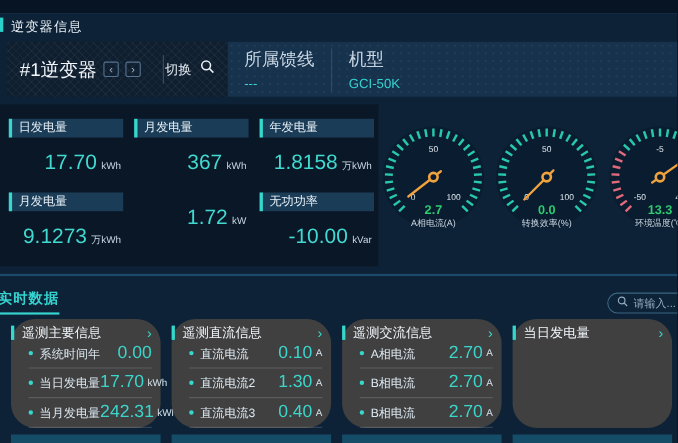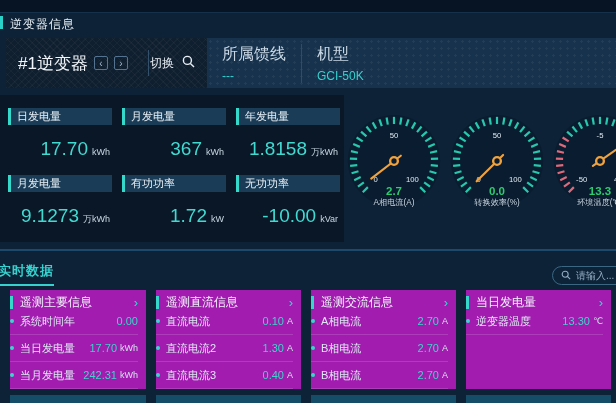--- a/index.html
+++ b/index.html
@@ -49,33 +49,33 @@
   
   .section-divider { position:absolute; top:249px; left:0; right:0; height:2px; background:#1d4a6a; }
   .rt-title { position:absolute; top:262px; left:-2px; color:#35d2cf; font-size:13px; font-weight:bold;
     padding-bottom:4px; border-bottom:2px solid #35d2cf; letter-spacing:1px; }
   .search-pill { position:absolute; top:266px; left:552px; width:90px; height:19px; border:1px solid #3c6783;
     border-radius:10px; background:rgba(12,36,58,0.5); display:flex; align-items:center; gap:5px; padding:0 8px;
     color:#93abc0; font-size:10px; cursor:text; }
 
   .panels { position:absolute; top:290px; left:10px; display:flex; gap:10px; }
   .panels2 { position:absolute; top:395px; left:10px; display:flex; gap:10px; }
-  .panel { width:145px; height:99px; background:#a21caf; }
+  .panel { width:145px; height:99px; background:#404040;border-radius:22px; }
   .panel:first-child { width:136px; }
   .panel-sliver { width:145px; height:12px; background:#154d68; }
   .panel-sliver:first-child { width:136px; }
   .panel-header { display:flex; align-items:center; height:16px; padding-top:9px; }
   .panel-accent { width:3px; height:13px; background:#36d8cc; }
   .panel-title { color:#f0f5fa; font-size:12px; margin-left:7px; white-space:nowrap; }
   .panel-arrow { margin-left:auto; margin-right:8px; color:#36d8cc; font-size:13px; line-height:13px; cursor:pointer; }
-  .panel-rows { padding:2px 8px 0 0; }
+  .panel-rows { padding:2px 8px 0 16px; }
   .prow { display:flex; align-items:center; height:27px; border-bottom:1px solid rgba(230,243,250,0.16); }
   .bullet { width:4px; height:4px; border-radius:50%; background:#36d8cc; margin-right:6px; flex:none; }
   .prow-label { color:#dde9f2; font-size:11px; white-space:nowrap; }
-  .prow-val { margin-left:auto; color:#3bd5cb; font-size:11px; white-space:nowrap; }
+  .prow-val { margin-left:auto; color:#3bd5cb; font-size:16px; white-space:nowrap; }
   .prow-unit { color:#d4e2ec; font-size:9px; margin-left:3px; white-space:nowrap; }
 </style>
 </head>
 <body>
 
 <div class="page">
 
   <div class="topbar"></div>
 
   <div class="page-header">
@@ -132,21 +132,20 @@
           </div>
         </div>
         <div class="stat-card">
           <div class="stat-label">月发电量</div>
           <div class="stat-value-row">
             <span class="stat-value">9.1273</span>
             <span class="stat-unit">万kWh</span>
           </div>
         </div>
         <div class="stat-card">
-          <div class="stat-label">有功功率</div>
           <div class="stat-value-row">
             <span class="stat-value">1.72</span>
             <span class="stat-unit">kW</span>
           </div>
         </div>
         <div class="stat-card">
           <div class="stat-label">无功功率</div>
           <div class="stat-value-row">
             <span class="stat-value">-10.00</span>
             <span class="stat-unit">kVar</span>
@@ -369,28 +368,20 @@
             <span class="prow-unit">A</span>
           </div>
         </div>
       </div>
       <div class="panel">
         <div class="panel-header">
           <span class="panel-accent"></span>
           <span class="panel-title">当日发电量</span>
           <span class="panel-arrow">›</span>
         </div>
-        <div class="panel-rows">
-          <div class="prow">
-            <span class="bullet"></span>
-            <span class="prow-label">逆变器温度</span>
-            <span class="prow-val">13.30</span>
-            <span class="prow-unit">℃</span>
-          </div>
-        </div>
       </div>
     </div>
   <div class="panels2">
       <div class="panel-sliver"></div>
       <div class="panel-sliver"></div>
       <div class="panel-sliver"></div>
       <div class="panel-sliver"></div>
     </div>
 
 </div>

